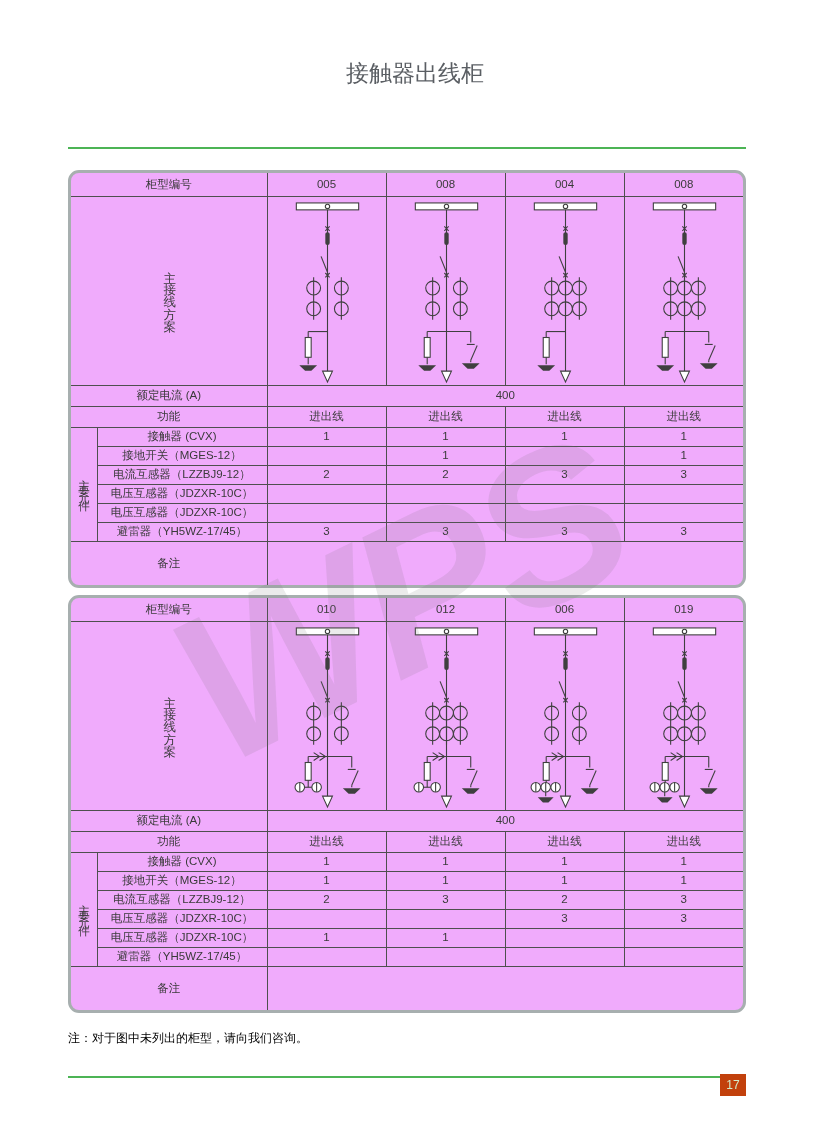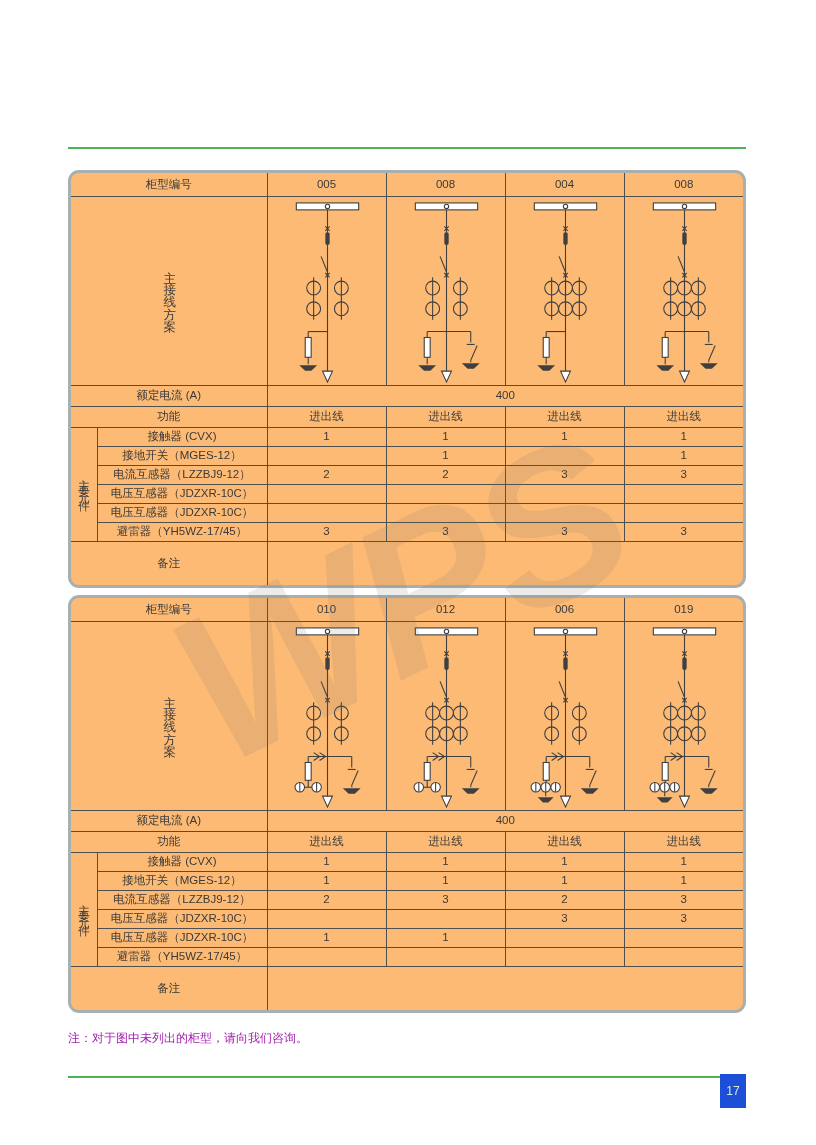--- a/index.html
+++ b/index.html
@@ -9,21 +9,21 @@
   }
   .sheet{position:absolute;inset:0;}
 
   
   .hdr-left{position:absolute;left:68px;top:60px;font-size:20px;line-height:29px;color:#4cb455;font-weight:400;}
   .hdr-right{position:absolute;left:346px;top:58px;font-size:23px;line-height:31px;color:#5a5e63;}
   .rule-top{position:absolute;left:68px;top:147px;width:678px;height:2px;background:#4cb455;}
 
   
   .table-wrap{
-    position:absolute;left:68px;width:678px;box-sizing:border-box;background:#fdba74;
+    position:absolute;left:68px;width:678px;box-sizing:border-box;background:#f0abfc;
     border:3px solid #a7afaf;border-radius:11px;overflow:hidden;
   }
   #t0{top:170px;} #t1{top:595px;}
 
   table.cab{border-collapse:collapse;table-layout:fixed;width:100%;border-style:hidden;}
   table.cab td{
     border:1px solid #4f4f4f;padding:0;text-align:center;vertical-align:middle;
     font-size:11.5px;color:#3a3a3a;line-height:1.1;overflow:hidden;
   }
   tr.r-id{height:23px;} tr.r-diag{height:188px;} tr.r-cur{height:21px;}
@@ -39,36 +39,37 @@
   
   .watermark{
     position:absolute;left:60px;top:400px;width:680px;height:400px;z-index:6;
     display:flex;align-items:center;justify-content:center;pointer-events:none;
     transform:rotate(-26deg);
     font-size:212px;font-weight:800;font-style:italic;letter-spacing:-6px;
     color:rgba(110,110,110,0.14);
   }
 
   
-  .footnote{position:absolute;left:68px;top:1030px;font-size:12px;color:#a21caf;}
+  .footnote{position:absolute;left:68px;top:1030px;font-size:12px;color:#000000;}
   .rule-bottom{position:absolute;left:68px;top:1076px;width:652px;height:2px;background:#4cb455;}
   .page-number{
-    position:absolute;left:720px;top:1074px;width:26px;height:34px;background:#1d4ed8;
+    position:absolute;left:720px;top:1074px;width:26px;height:22px;background:#c2410c;
     color:#d2ecca;font-size:12px;display:flex;align-items:center;justify-content:center;
   }
 </style>
 </head>
 <body>
 
 <div class="sheet">
 
   <div class="hdr-left">
   </div>
 
   <div class="hdr-right">
+    <div>接触器出线柜</div>
   </div>
 
   <div class="rule-top"></div>
 
   <div class="table-wrap" id="t0">
       <table class="cab">
         <colgroup>
           <col style="width:26px">
           <col style="width:170px">
           <col>

